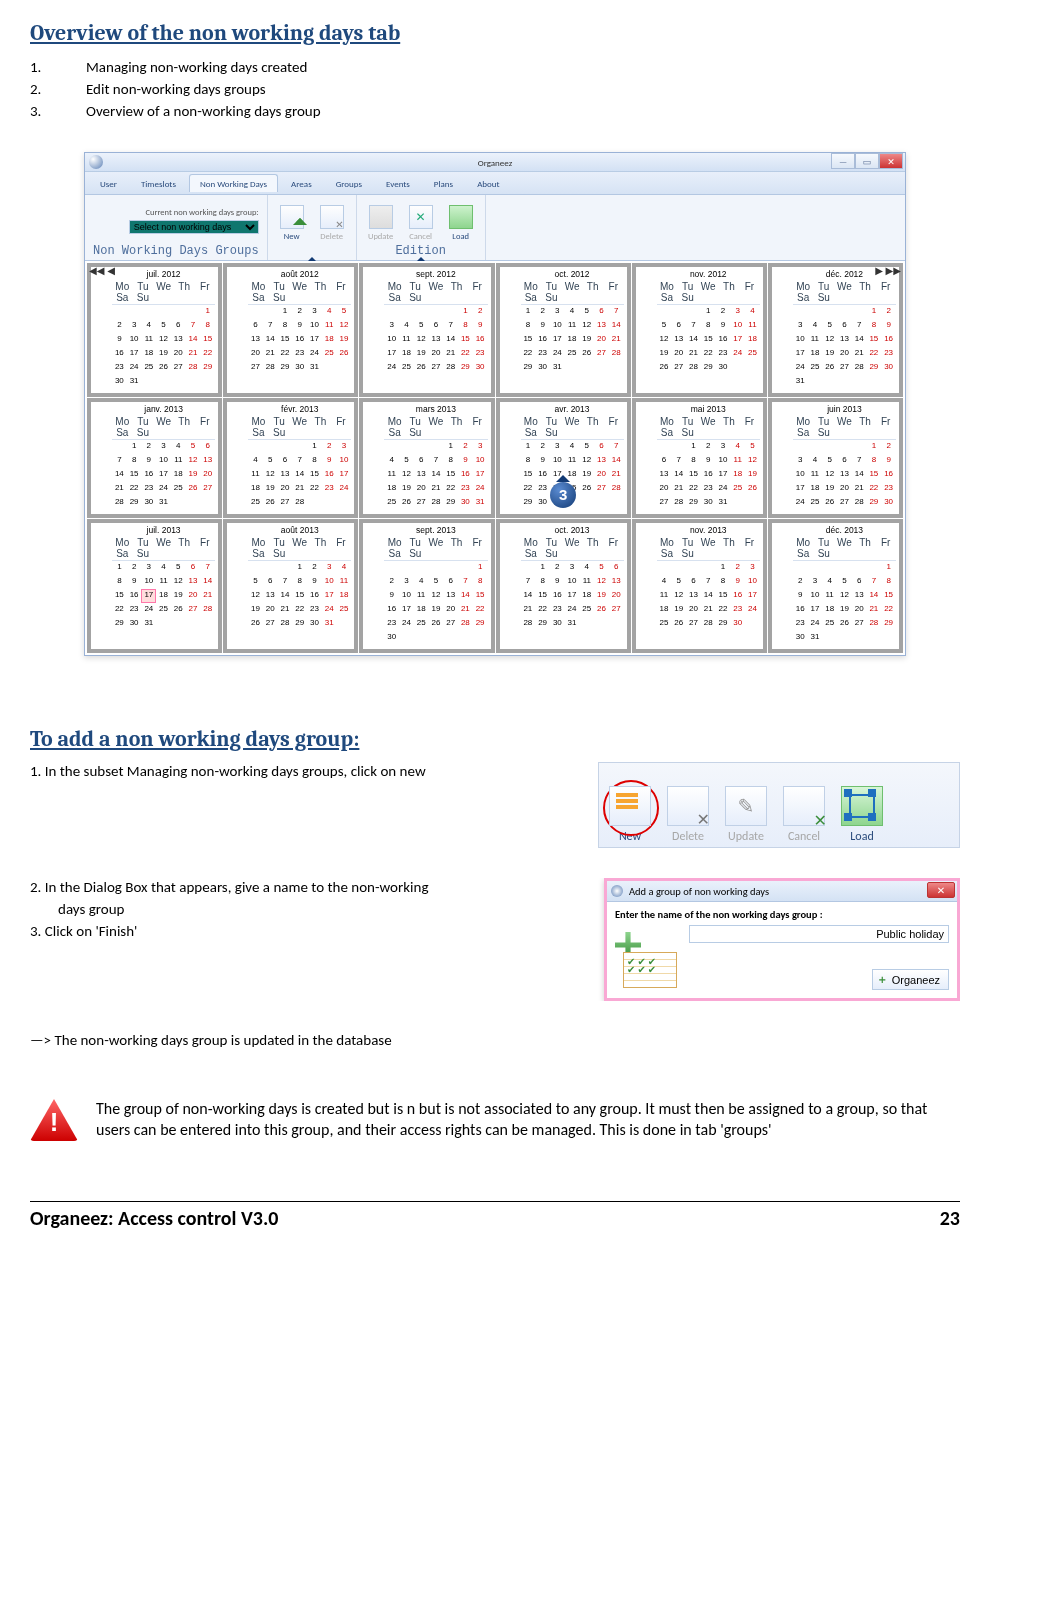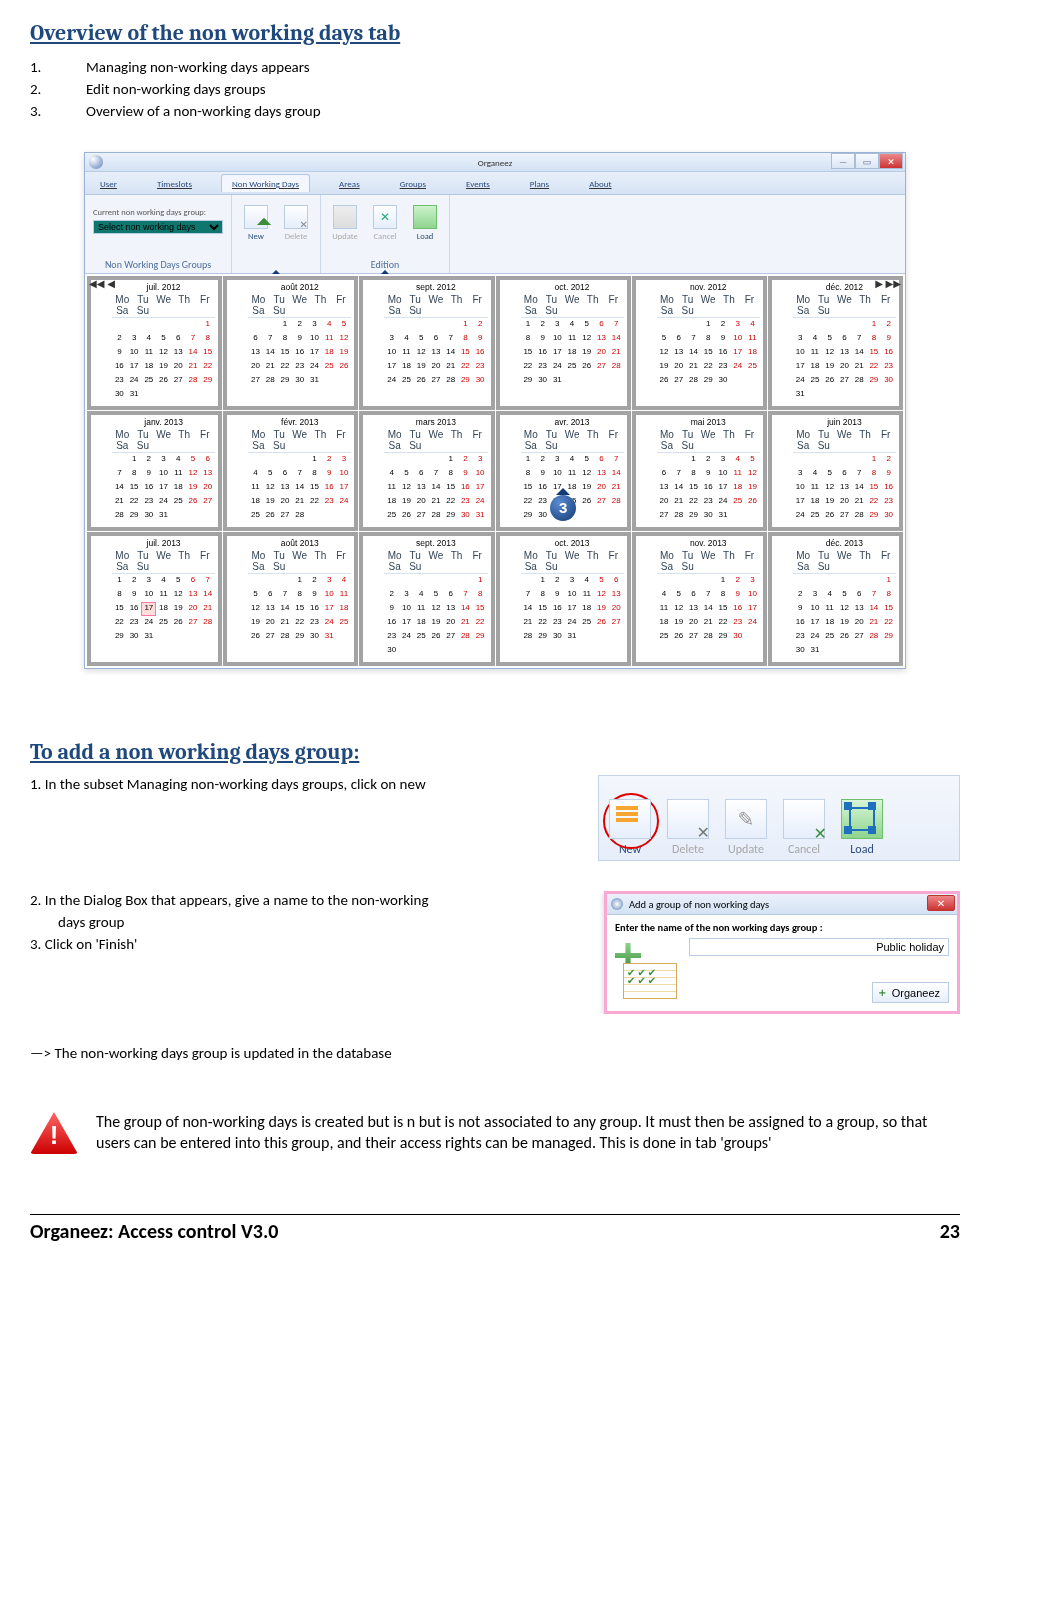--- a/index.html
+++ b/index.html
@@ -64,44 +64,43 @@
     position: absolute; right: 2px; top: 0; display: flex;
   }
   .winbtns span {
     width: 22px; height: 14px; border: 1px solid #a9bcd8;
     background: linear-gradient(#f6f9fd,#dbe6f4);
     display: flex; align-items: center; justify-content: center;
     font-size: 9px; color: #5a7095;
   }
   .winbtns span.close { background: linear-gradient(#e88,#c33); color:#fff;}
   .menubar {
-    display: flex; gap: 18px; padding: 2px 4px;
+    display: flex; gap: 2px; padding: 2px 4px;
     background: linear-gradient(#e8effa,#d6e3f4);
     border-bottom: 1px solid #b3c7e2;
-    text-decoration: underline;
   }
   .menubar .tab {
     padding: 3px 10px; font-size: 9px; color: #2a4b7c;
     border: 1px solid transparent; border-bottom: none;
   }
   .menubar .tab.active {
     background: #f3f7fd; border-color: #b3c7e2;
     border-radius: 3px 3px 0 0;
   }
   .ribbon {
     display: flex; background: #f1f5fb;
     border-bottom: 1px solid #b3c7e2;
   }
   .ribbon-group {
     border-right: 1px solid #cdd9ea;
     padding: 4px 8px 2px 8px;
     text-align: center;
   }
   .ribbon-group .caption {
-    font-size: 10px; color: #4e6e9c; margin-top: 17px;
+    font-size: 12px; color: #4e6e9c; margin-top: 3px; font-family: Liberation Mono, monospace;
   }
   .ribbon-group .body { display:flex; align-items:flex-end; gap:8px; height:42px; }
   .ribbon-group.current label { font-size:8.5px; color:#555; display:block; text-align:left; }
   .ribbon-group.current select{
     font-size:9px; width:130px; border:1px solid #b8cce4; background:#0f766e;
   }
   .rbtn {
     display:flex; flex-direction:column; align-items:center; gap:2px;
     font-size:8.5px; color:#2a4b7c; min-width:32px;
   }
@@ -183,21 +182,21 @@
     padding:0 4px; position:relative; font-size:10.5px;
   }
   .dlg .dlg-title .x{
     position:absolute; right:2px; top:1px; width:26px; height:14px;
     background:linear-gradient(#e88,#c33); color:#fff; font-size:10px;
     display:flex;align-items:center;justify-content:center; border:1px solid #b33;
     border-radius:2px;
   }
   .dlg .dlg-body{ padding:6px 8px 8px 8px; }
   .dlg .prompt{ font-weight:700; font-size:10.5px; margin-bottom:4px;}
-  .dlg .row{ display:flex; gap:8px; align-items:center;}
+  .dlg .row{ display:flex; gap:8px; align-items:flex-end;}
   .dlg .thumb{
     width:66px; height:60px; position:relative; flex:0 0 auto;
   }
   .dlg .thumb .plus{
     width:26px;height:26px;background:linear-gradient(#8ed58e,#3a8e3a);
     position:absolute;left:0;top:2px; clip-path:polygon(40% 0,60% 0,60% 40%,100% 40%,100% 60%,60% 60%,60% 100%,40% 100%,40% 60%,0 60%,0 40%,40% 40%);
   }
   .dlg .thumb .grid{
     position:absolute; left:8px; top:22px; width:52px; height:34px;
     border:1px solid #d7a95a;
@@ -245,21 +244,21 @@
     border-top:1px solid #000; padding-top:4px; margin-top:60px;
     font-size:20px; font-weight:700;
   }
   .clearfix::after{content:"";display:block;clear:both;}
 </style>
 </head>
 <body>
 
 <h2 class="section">Overview of the non working days tab</h2>
 <ol class="sublist">
-  <li>Managing non-working days appears</li>
+  <li>Managing non-working days created</li>
   <li>Edit non-working days groups</li>
   <li>Overview of a non-working days group</li>
 </ol>
 
 <div class="app">
   <div class="titlebar">
     <span class="logo"></span>
     <span>Organeez</span>
     <span class="winbtns">
       <span>—</span>
@@ -272,21 +271,21 @@
       <div class="tab">Timeslots</div>
       <div class="tab active">Non Working Days</div>
       <div class="tab">Areas</div>
       <div class="tab">Groups</div>
       <div class="tab">Events</div>
       <div class="tab">Plans</div>
       <div class="tab">About</div>
     </div>
   <div class="ribbon">
     <div class="ribbon-group current">
-      <div class="body" style="flex-direction:column;align-items:flex-start;justify-content:center;gap:3px;">
+      <div class="body" style="flex-direction:column;align-items:flex-end;justify-content:center;gap:3px;">
         <label>Current non working days group:</label>
         <select>
           <option>Select non working days</option>
         </select>
       </div>
       <div class="caption">Non Working Days Groups</div>
     </div>
     <div class="ribbon-group" style="position:relative;">
       <div class="body">
         <div class="rbtn new">

